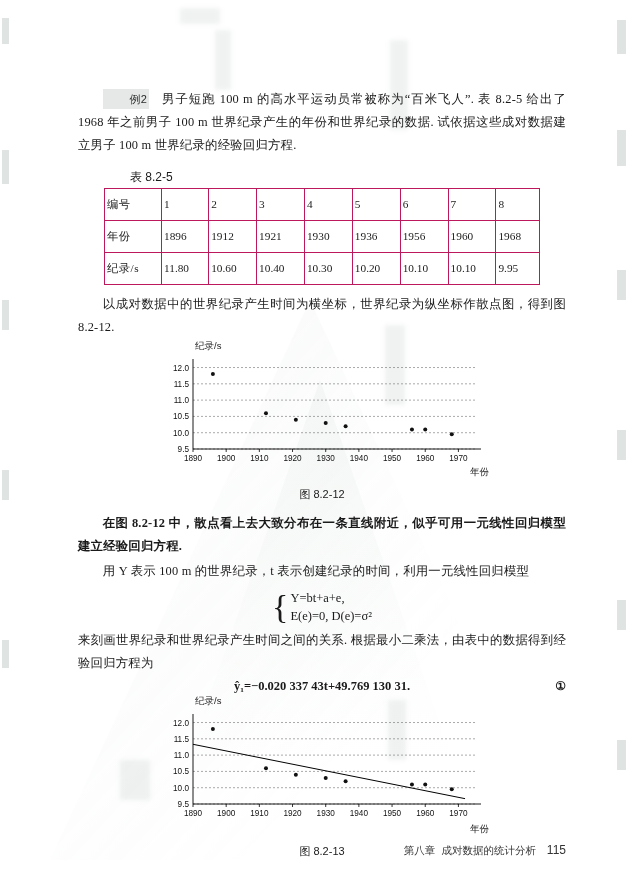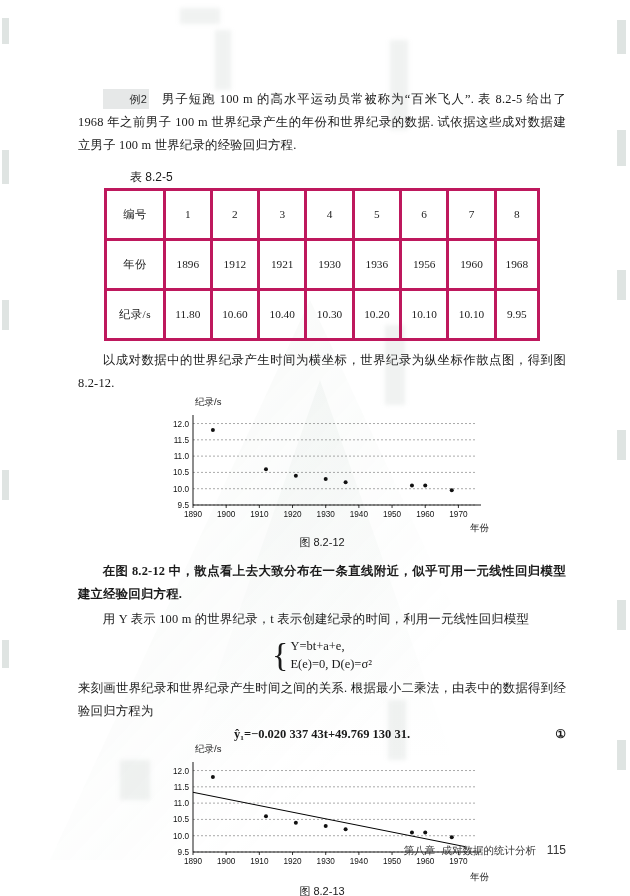--- a/index.html
+++ b/index.html
@@ -88,43 +88,42 @@
     margin: 12px 0 2px 52px;
   }
   table.data-table {
     border-collapse: collapse;
     margin: 0 auto;
     width: 436px;
     font-size: 11.3px;
     font-family: "Liberation Serif", serif;
   }
   table.data-table td {
-    border: 3px solid #be185d;
-    text-align: center;
-    padding: 16px 2px;
+    border: 1px solid #be185d;
+    padding: 8px 2px;
     height: 15px;
   }
   table.data-table td.rowhead {
     width: 52px;
     letter-spacing: .5px;
   }
 
   
   .chart-wrap {
     position: relative;
     margin: 14px auto 2px auto;
     width: 330px;
     height: 122px;
   }
   .chart-wrap.second { height: 124px; }
   .chart-caption {
     text-align: center;
     font-size: 11px;
     font-family: "Liberation Sans", sans-serif;
-    margin: 4px 0 0 0;
+    margin: 12px 0 0 0;
   }
   .chart-yaxis-label {
     position: absolute;
     left: 38px;
     top: -13px;
     font-size: 9.5px;
     font-family: "Liberation Sans", sans-serif;
   }
   .chart-xaxis-label {
     position: absolute;

